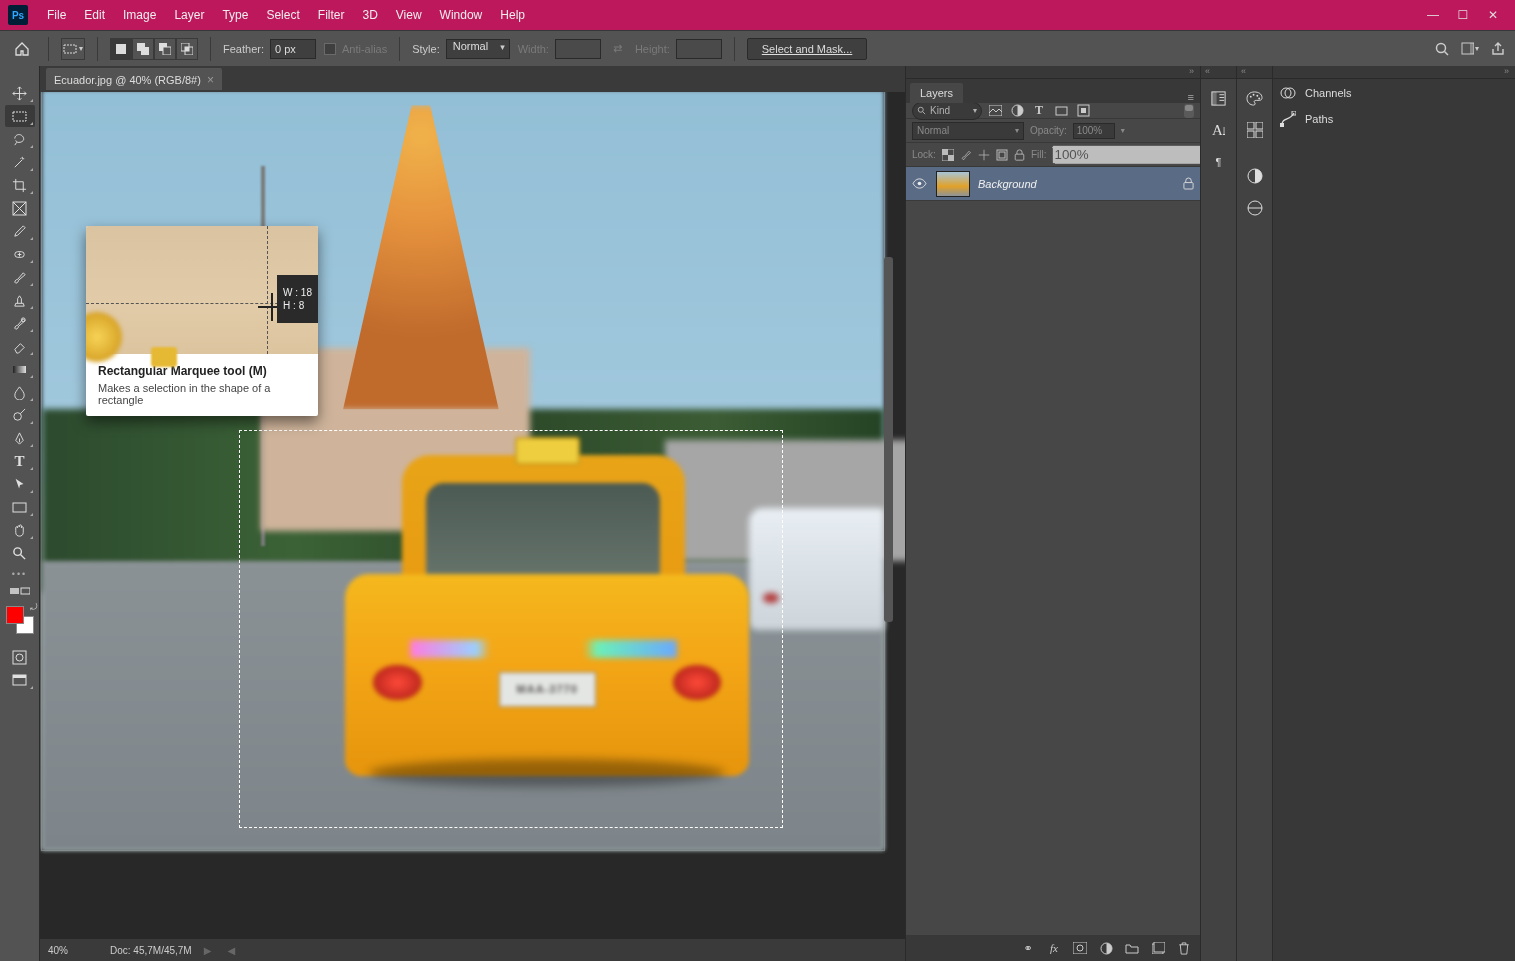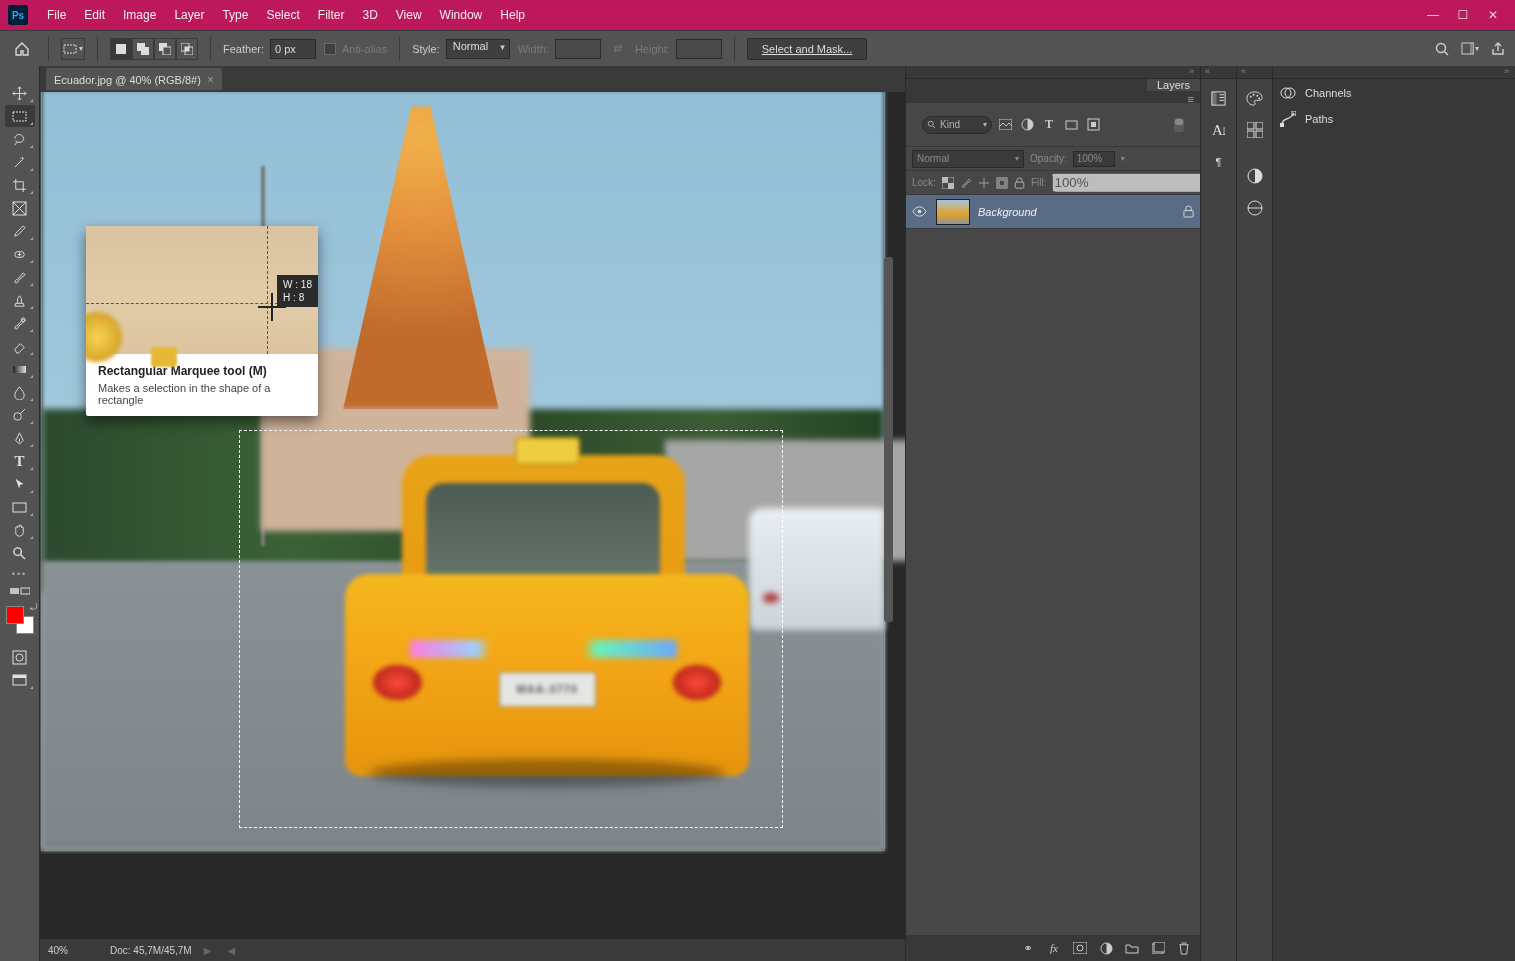--- a/index.html
+++ b/index.html
@@ -86,40 +86,40 @@
 
 
 .tooltip-card { position:absolute; left:46px; top:134px; width:232px; background:#fff; color:#222; border-radius:2px; box-shadow:0 6px 14px rgba(0,0,0,0.5); overflow:hidden; z-index:50;}
 .tooltip-img { height:128px; background:linear-gradient(#d9c3a1 0%,#e2cba8 60%,#dcc49f 100%); position:relative;}
 .tooltip-img .sel-dash { position:absolute; left:0; right:0; top:60%; border-top:1px dashed #555;}
 .tooltip-img .sel-dash.v { left:78%; top:0; bottom:0; right:auto; border-top:none; border-left:1px dashed #555; width:0; height:100%;}
 .tooltip-img .cross { position:absolute; left:74%; top:52%; width:28px; height:28px; }
 .tooltip-img .cross::before,.tooltip-img .cross::after{content:"";position:absolute; background:#222;}
 .tooltip-img .cross::before{left:0;right:0;top:50%;height:2px;transform:translateY(-50%);}
 .tooltip-img .cross::after{top:0;bottom:0;left:50%;width:2px;transform:translateX(-50%);}
-.tooltip-img .badge { position:absolute; right:0; top:38%; background:#2a2a2a; color:#eee; padding:3px 6px; font-size:10px; line-height:13px;}
+.tooltip-img .badge { position:absolute; right:0; top:38%; background:#2a2a2a; color:#eee; padding:11px 6px; font-size:10px; line-height:13px;}
 .tooltip-img .gold1 { position:absolute; left:-6%; bottom:-6%; width:50px; height:50px; background:radial-gradient(circle,#f7d457,#c98e12); border-radius:50%; filter:blur(2px);}
 .tooltip-img .gold2 { position:absolute; left:28%; bottom:-10%; width:26px; height:20px; background:#e6b934; border-radius:3px; filter:blur(1px);}
 .tooltip-body { padding:10px 12px; font-size:11px;}
 .tooltip-body .tt-title { font-weight:600; margin-bottom:4px; font-size:12px;}
 .tooltip-body .tt-desc { color:#444; }
 
 
 .rightpanels { width:610px; background:#323232; display:flex; position:relative; }
 .collapse-col { width:36px; background:#424242; display:flex; flex-direction:column; align-items:center; padding-top:20px; gap:8px; border-left:1px solid #2a2a2a;}
 .collapse-col .coll-btn { width:26px; height:24px; display:flex; align-items:center; justify-content:center; cursor:pointer; color:#ddd; border-radius:2px;}
 .collapse-col .coll-btn.grid { font-size:13px;}
 .channels-col { flex:1; background:#383838; display:flex; flex-direction:column; padding-top:14px; border-left:1px solid #2a2a2a;}
 .channels-col .panel-row { height:26px; display:flex; align-items:center; gap:8px; padding-left:6px; cursor:pointer; color:#ddd; font-size:11px;}
 .channels-col .panel-row .pi { width:18px; height:18px; display:flex; align-items:center; justify-content:center;}
 .layers-panel { width:295px; background:#474747; border-left:1px solid #2a2a2a; display:flex; flex-direction:column;}
-.panel-tabs { height:24px; display:flex; align-items:flex-end; padding-left:4px; gap:2px; background:#383838; position:relative;flex-direction:column;}
+.panel-tabs { height:24px; display:flex; align-items:flex-end; padding-left:4px; gap:2px; background:#383838; position:relative;}
 .panel-tabs .ptab { height:20px; padding:0 10px; background:#474747; color:#ddd; font-size:11px; display:flex; align-items:center; border-radius:2px 2px 0 0;}
 .panel-tabs .pmenu { margin-left:auto; padding:0 6px; color:#aaa; cursor:pointer;}
-.panel-filterrow { height:44px; display:flex; align-items:center; gap:4px; padding:0 16px; border-bottom:1px solid #383838;}
+.panel-filterrow { height:16px; display:flex; align-items:center; gap:4px; padding:0 6px; border-bottom:1px solid #383838;}
 .panel-filterrow .kind { flex:0 0 70px; height:18px; background:#3a3a3a; border:1px solid #2a2a2a; font-size:10px; color:#b0b0b0; padding:0 4px; display:flex; align-items:center; gap:3px; border-radius:9px;}
 .panel-filterrow .fbtn { width:18px; height:18px; display:flex; align-items:center; justify-content:center; color:#ccc; cursor:pointer; font-size:11px;}
 .panel-filterrow .toggle { width:10px; height:14px; background:#5a5a5a; border-radius:3px; margin-left:auto; position:relative;}
 .panel-filterrow .toggle::after{content:"";position:absolute; left:1px; top:1px; width:8px;height:6px;background:#888;border-radius:2px;}
 .panel-blendrow { height:24px; display:flex; align-items:center; gap:6px; padding:0 6px; border-bottom:1px solid #383838; font-size:10px;}
 .panel-blendrow .blend-sel { flex:1; max-width:112px; height:18px; background:#3a3a3a; border:1px solid #2a2a2a; color:#8a8a8a; padding:0 4px; display:flex;align-items:center;position:relative;}
 .panel-blendrow .blend-sel::after{content:"▾"; position:absolute; right:4px; font-size:8px;}
 .panel-blendrow .val-input { width:42px; height:16px; background:#3a3a3a; border:1px solid #2a2a2a; color:#8a8a8a; font-size:10px; padding:0 3px; }
 .panel-lockrow { height:24px; display:flex; align-items:center; gap:6px; padding:0 6px; border-bottom:1px solid #383838; font-size:10px; color:#8a8a8a;}
 .panel-lockrow .lbtn { width:16px; height:16px; display:flex; align-items:center; justify-content:center; color:#bbb;}

